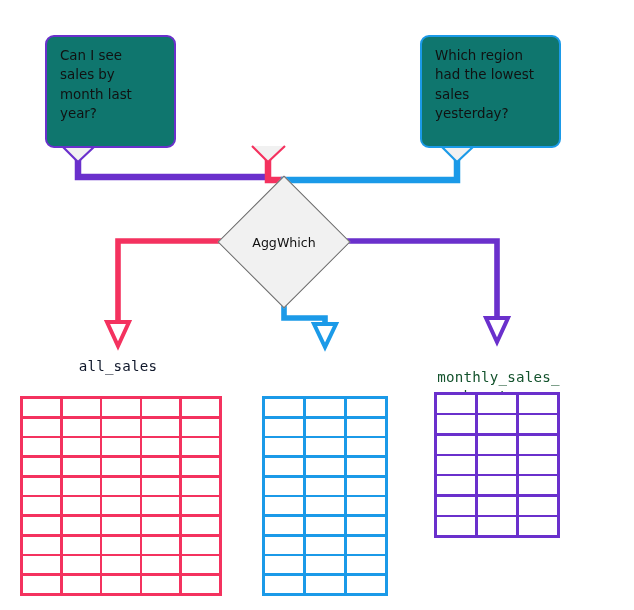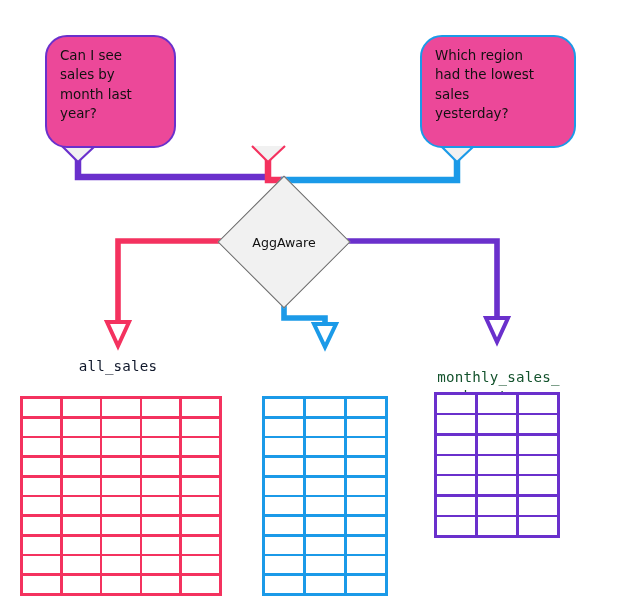--- a/index.html
+++ b/index.html
@@ -1,22 +1,22 @@
 <!DOCTYPE html>
 <html><head>
 <meta charset="utf-8">
 <style>
   html,body{margin:0;padding:0;background:#ffffff;}
   body{width:634px;height:610px;overflow:hidden;
        font-family:"DejaVu Sans","Liberation Sans",sans-serif;}
   #stage{position:relative;width:634px;height:610px;background:#fff;}
   #wires{position:absolute;left:0;top:0;width:634px;height:610px;}
 
-  .bubble{position:absolute;background:#ec4899;border-style:solid;border-width:2.2px;
-          border-radius:22px;box-sizing:border-box;}
+  .bubble{position:absolute;background:#0f766e;border-style:solid;border-width:2.2px;
+          border-radius:9px;box-sizing:border-box;}
   .bubble .txt{position:absolute;left:13px;top:9px;right:8px;
                font-size:13.4px;line-height:19.4px;color:#111;white-space:pre-line;}
 
   .diamond-wrap{position:absolute;}
   .diamond-box{position:absolute;left:0;top:0;width:100%;height:100%;
                background:#f1f1f1;border:1.2px solid #6b6b6b;box-sizing:border-box;
                transform:rotate(45deg);}
   .diamond-label{position:absolute;left:0;top:0;width:100%;height:100%;
                  display:flex;flex-direction:row;align-items:center;justify-content:center;
                  font-size:12.6px;line-height:17px;color:#111;text-align:center;}
@@ -56,32 +56,32 @@
   </svg>
 
   <div class="bubble" style="left:45px;top:35px;width:131px;height:113px;border-color:#6a30cc;">
     <div class="txt">Can I see
 sales by
 month last
 year?</div>
   </div>
 
 
-  <div class="bubble" style="left:420px;top:35px;width:156px;height:113px;border-color:#1b9ae8;text-decoration:underline;">
+  <div class="bubble" style="left:420px;top:35px;width:141px;height:113px;border-color:#1b9ae8;text-decoration:underline;">
     <div class="txt">Which region
 had the lowest
 sales
 yesterday?</div>
   </div>
 
   <div class="diamond-wrap" style="left:237px;top:195px;width:94px;height:94px;">
     <div class="diamond-box"></div>
     <div class="diamond-label">
       <span>Agg</span>
-      <span>Aware</span>
+      <span>Which</span>
     </div>
   </div>
 
   <div class="tlabel" style="left:38px;top:357px;width:160px;color:#0f172a;">all_sales</div>
   <div class="tlabel" style="left:415px;top:368px;width:167px;color:#14532d;">monthly_sales_
 by_store</div>
 
   <div class="tbl" id="tbl0" style="left:20px;top:396px;width:202px;height:200px;border-color:#f4325f;border-width:3.4px;
               grid-template-columns:repeat(5,1fr);grid-template-rows:repeat(10,1fr);gap:2.6px;
               background:#f4325f;">

